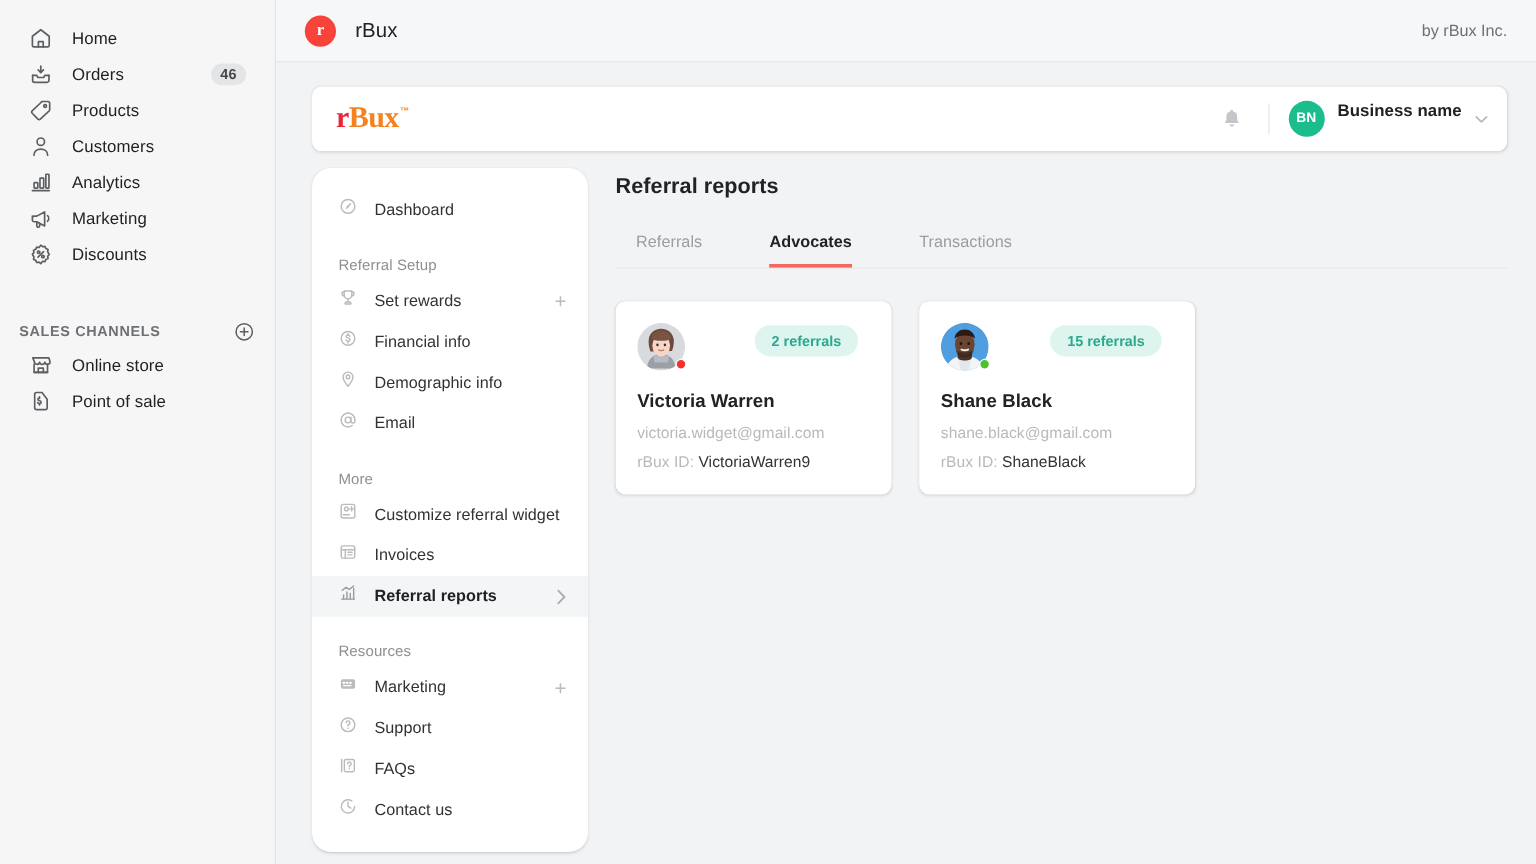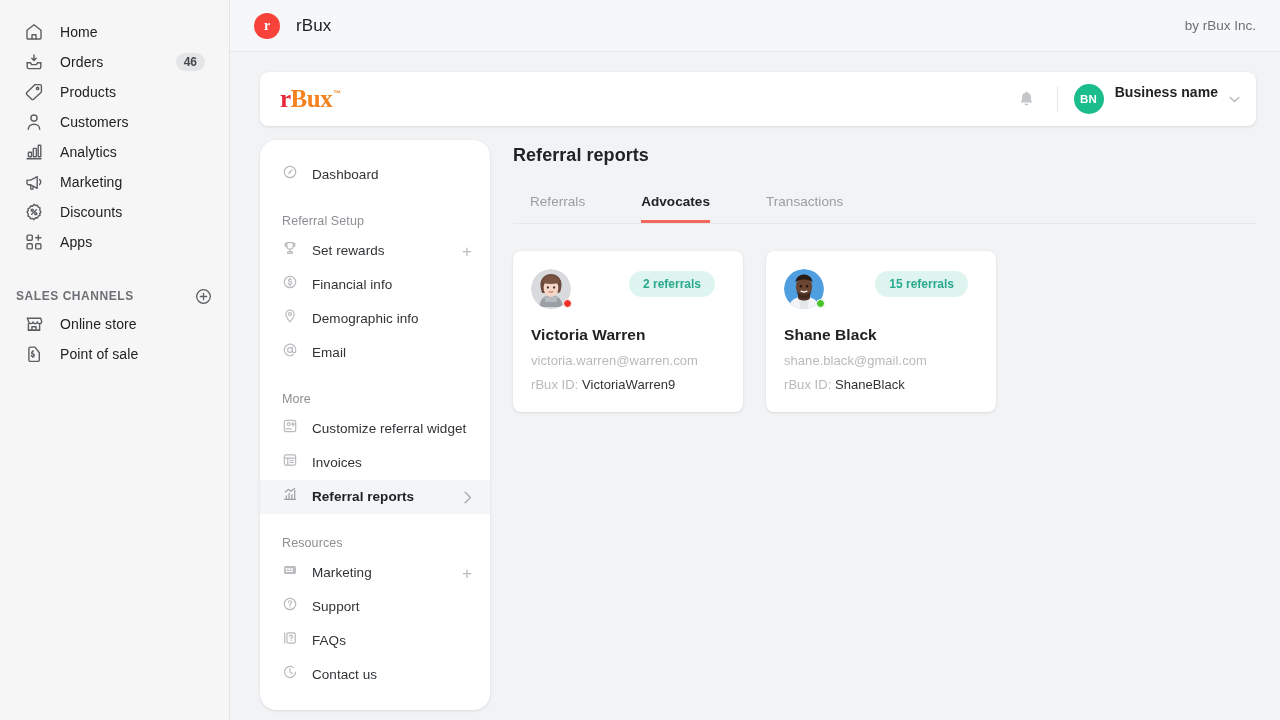--- a/index.html
+++ b/index.html
@@ -58,21 +58,21 @@
     background: #e4e5e7;
     color: #45484b;
     font-size: 12px;
     font-weight: bold;
     border-radius: 10px;
     padding: 2px 8px;
     line-height: 14px;
   }
 
   .pnav-section {
-    margin-top: 26px;
+    margin-top: 36px;
     padding: 0 16px 0 16px;
     display: flex;
     align-items: center;
     height: 26px;
   }
   .pnav-section-title {
     font-size: 12px;
     font-weight: bold;
     letter-spacing: 0.55px;
     color: #6d7175;
@@ -456,31 +456,20 @@
         <div class="pnav-item">
           <span class="pico">
             <svg width="20" height="20" viewBox="0 0 20 20" fill="none" stroke="currentColor" stroke-width="1.4" stroke-linecap="round" stroke-linejoin="round">
               <path d="M10 2.3l1.5 1.3 1.95-.35.78 1.83 1.83.78-.35 1.95L17 10l-1.3 1.5.35 1.95-1.83.78-.78 1.83-1.95-.35L10 17.7l-1.5-1.3-1.95.35-.78-1.83-1.83-.78.35-1.95L3 10l1.3-1.5-.35-1.95 1.83-.78.78-1.83 1.95.35z"></path>
               <circle cx="8.2" cy="8.2" r="1.05"></circle>
               <circle cx="11.8" cy="11.8" r="1.05"></circle>
               <path d="M12.3 7.7 7.7 12.3"></path>
             </svg>
           </span>
           <span class="plabel">Discounts</span>
-        </div>
-        <div class="pnav-item">
-          <span class="pico">
-            <svg width="20" height="20" viewBox="0 0 20 20" fill="none" stroke="currentColor" stroke-width="1.4" stroke-linecap="round" stroke-linejoin="round">
-              <rect x="3.1" y="3.1" width="5.2" height="5.2" rx="1"></rect>
-              <rect x="3.1" y="11.7" width="5.2" height="5.2" rx="1"></rect>
-              <rect x="11.7" y="11.7" width="5.2" height="5.2" rx="1"></rect>
-              <path d="M14.3 3.1v5.2M11.7 5.7h5.2"></path>
-            </svg>
-          </span>
-          <span class="plabel">Apps</span>
         </div>
       </div>
 
     <div class="pnav-section">
       <span class="pnav-section-title">SALES CHANNELS</span>
       <span class="pnav-add">
         <svg width="17" height="17" viewBox="0 0 20 20" fill="none" stroke="currentColor" stroke-width="1.5">
           <circle cx="10" cy="10" r="8"></circle>
             <path d="M10 6.3v7.4M6.3 10h7.4" stroke-linecap="round"></path>
         </svg>
@@ -724,21 +713,21 @@
                         <ellipse cx="16.9" cy="18.4" rx="1" ry="1.2" fill="#3a2a22"></ellipse>
                         <ellipse cx="23.1" cy="18.4" rx="1" ry="1.2" fill="#3a2a22"></ellipse>
                         <path d="M18 22.6c.8.7 3.2.7 4 0" stroke="#c9746a" stroke-width="1.1" fill="none" stroke-linecap="round"></path>
                       </g>
                     </svg>
                     <span class="status-dot" style="background:#f0322a"></span>
                   </span>
                   <span class="referral-badge">2 referrals</span>
                 </div>
                 <div class="card-name">Victoria Warren</div>
-                <div class="card-email">victoria.warren@warren.com</div>
+                <div class="card-email">victoria.widget@gmail.com</div>
                 <div class="card-id"><span>rBux ID:</span> <span class="idval">VictoriaWarren9</span></div>
               </div>
               <div class="advocate-card">
                 <div class="card-top">
                   <span class="avatar-wrap">
                     <svg class="avatar-photo" viewBox="0 0 40 40">
                       <defs>
                         <clipPath id="cm">
                           <circle cx="20" cy="20" r="20"></circle>
                         </clipPath>

